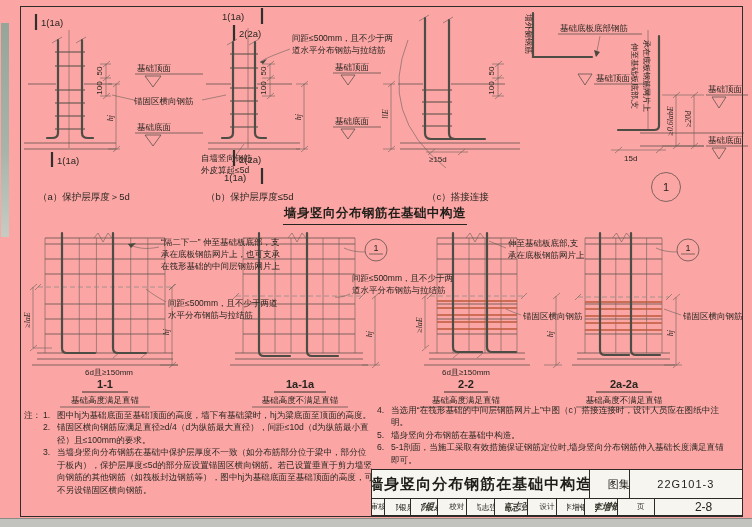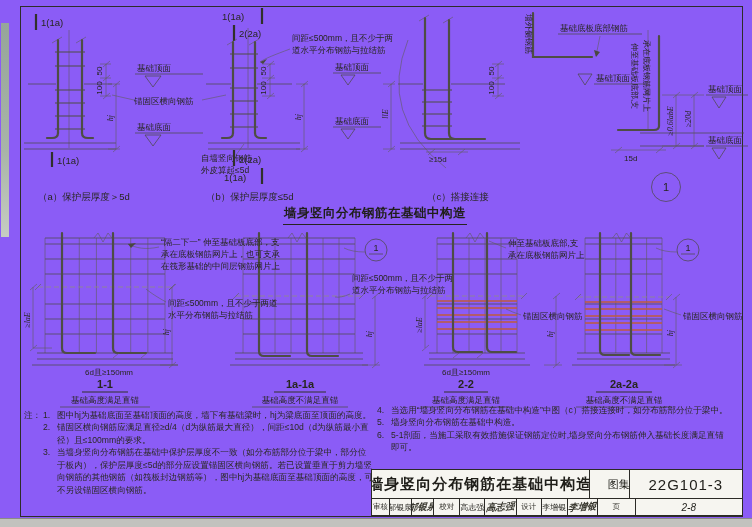--- a/index.html
+++ b/index.html
@@ -1,16 +1,16 @@
 <!DOCTYPE html>
 <html><head>
 <meta charset="utf-8">
 <style>
   html,body{margin:0;padding:0;background:#e9e8e3;font-family:"Liberation Sans",sans-serif;}
-  #page{position:relative;width:752px;height:527px;background:#8b5cf6;overflow:hidden;}
+  #page{position:relative;width:752px;height:527px;background:#fca5a5;overflow:hidden;}
   #frame{position:absolute;left:20px;top:6px;width:721px;height:509px;border:1.5px solid #2e2d29;}
   #spine{position:absolute;left:1px;top:23px;width:8px;height:214px;background:linear-gradient(180deg,#96a59a,#a9b4a9 60%,#c6ccc2);}
   #shadow-b{position:absolute;left:0;top:518px;width:752px;height:9px;background:#c2c2be;border-top:1px solid #8b8b86;}
   svg{position:absolute;left:0;top:0;}
   svg text{fill:#27261f;font-size:8.5px;font-family:"Liberation Sans",sans-serif;}
   .g{stroke:#49483f;stroke-width:.7;fill:none}
   .hair{stroke:#5b5a50;stroke-width:.55;fill:none}
   .bar{stroke:#4e4d45;stroke-width:2.2;fill:none;stroke-linecap:round}
   .thk{stroke:#30302a;stroke-width:2.2}
   .tie{stroke:#4e4d45;stroke-width:1.1;fill:none}
@@ -24,32 +24,32 @@
     font-weight:bold;color:#1f1e19;border-bottom:1.2px solid #26251f;padding-bottom:2px;letter-spacing:.5px;}
   .notes{position:absolute;font-size:8.6px;line-height:1.45;color:#2a2922;}
   .notes .lead{position:absolute;left:0;top:0;}
   .nitems{margin-left:19px;}
   .ni{display:flex;}
   .nno{width:14px;flex:0 0 14px;}
   .ntx{flex:1;}
   #tblock{position:absolute;left:371px;top:469px;width:372px;height:47px;border:1.3px solid #2b2a26;
     box-sizing:border-box;background:#f6f5f0;color:#1f1e19;}
   .tb-r1{display:flex;height:29px;border-bottom:1px solid #2b2a26;box-sizing:border-box;}
-  .tb-r2{display:flex;height:16px;}
+  .tb-r2{display:flex;height:16px;gap:10px;}
   .tb-c{border-right:1px solid #2b2a26;box-sizing:border-box;display:flex;align-items:center;justify-content:center;overflow:hidden;white-space:nowrap;}
   .tb-c:last-child{border-right:none;}
   .tb-title{width:219px;font-size:15px;font-weight:bold;letter-spacing:1px;}
   .tb-lbl1{width:40px;font-size:11px;padding-left:30px;}
-  .tb-val1{width:113px;font-size:15px;letter-spacing:1px;}
+  .tb-val1{width:113px;font-size:11px;letter-spacing:1px;}
   .w19{width:19px}.w23{width:23px}.w24{width:24px}.w17{width:27px}.w27{width:27px}
   .w33{width:33px}.w32{width:32px}.w40{width:40px}.w113{width:113px}
   .lbl8{font-size:7.5px;color:#33322c}
   .nm8{font-size:8px;}
   .sig{font-size:9.5px;font-style:italic;font-weight:bold;transform:rotate(-4deg) skewX(-10deg);color:#232219;opacity:.9}
-  .val2{font-size:10px;font-style:italic;}
+  .val2{font-size:12px;}
 </style>
 </head>
 <body>
 
 <div id="page">
   <div id="spine"></div>
   <div id="frame"></div>
 
   <svg width="752" height="527" viewBox="0 0 752 527">
 
@@ -398,21 +398,21 @@
           <span class="nno">3.</span>
           <span class="ntx">当墙身竖向分布钢筋在基础中保护层厚度不一致（如分布筋部分位于梁中，部分位于板内），保护层厚度≤5d的部分应设置锚固区横向钢筋。若已设置垂直于剪力墙竖向钢筋的其他钢筋（如筏板封边钢筋等），图中hj为基础底面至基础顶面的高度，可不另设锚固区横向钢筋。</span>
         </div>
     </div>
   </div>
 
   <div class="notes" style="left:377px;top:404px;width:352px">
     <div class="nitems" style="margin-left:0">
       <div class="ni">
           <span class="nno">4.</span>
-          <span class="ntx">当选用“墙身竖向分布钢筋在基础中构造”中图（c）搭接连接时，如分布筋部分位于梁中。</span>
+          <span class="ntx">当选用“在筏形基础的中间层钢筋网片上”中图（c）搭接连接时，设计人员应在图纸中注明。</span>
         </div>
       <div class="ni">
           <span class="nno">5.</span>
           <span class="ntx">墙身竖向分布钢筋在基础中构造。</span>
         </div>
       <div class="ni">
           <span class="nno">6.</span>
           <span class="ntx">5-1剖面，当施工采取有效措施保证钢筋定位时,墙身竖向分布钢筋伸入基础长度满足直锚即可。</span>
         </div>
     </div>

